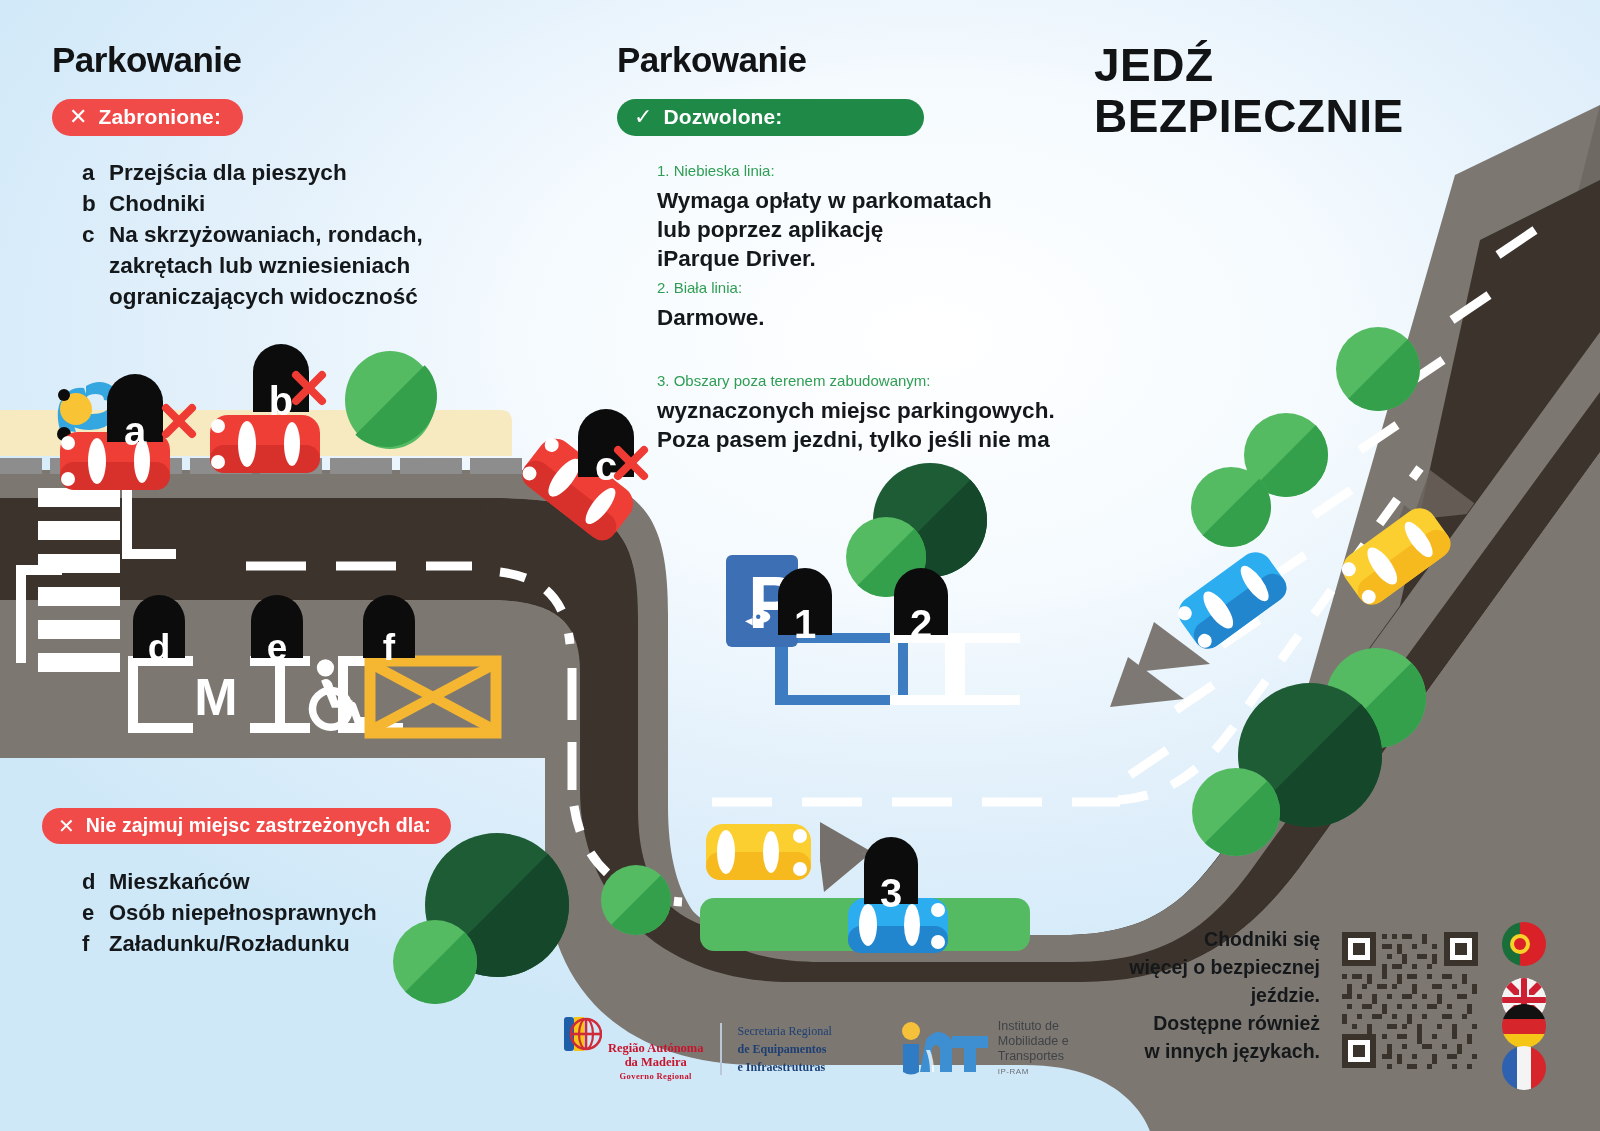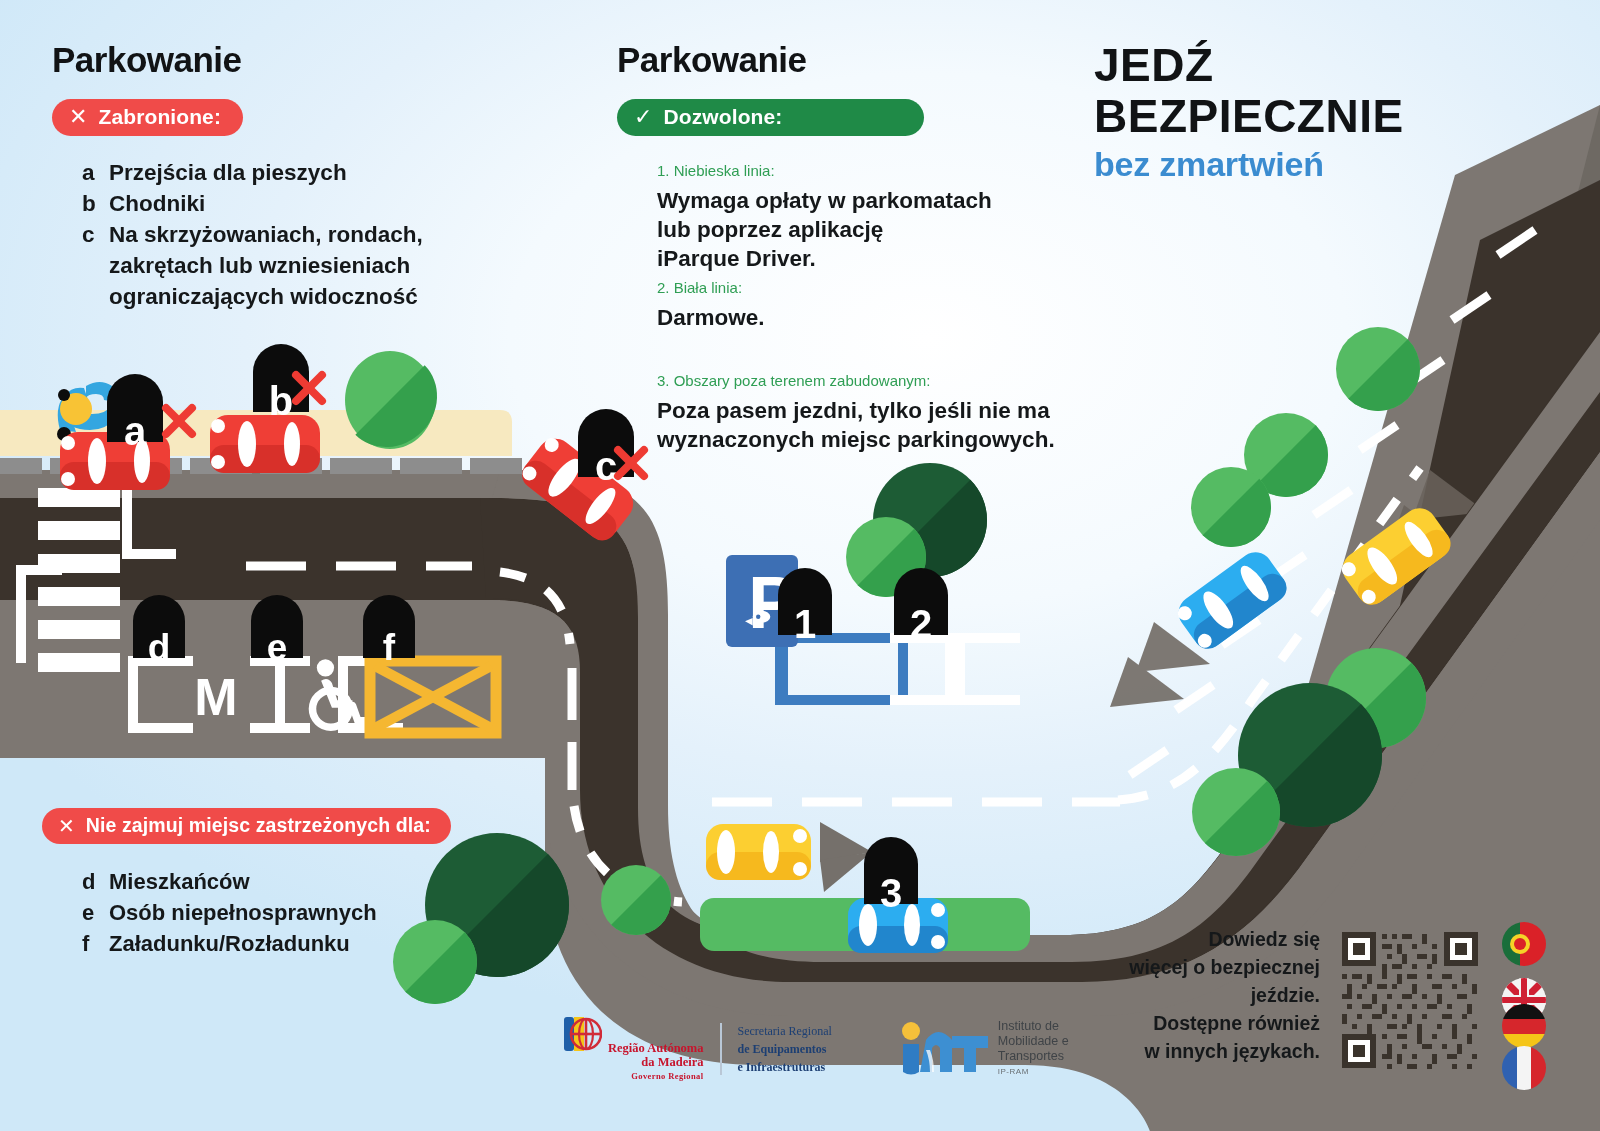--- a/index.html
+++ b/index.html
@@ -50,21 +50,21 @@
     font-size:34px;font-weight:700;color:#3b8cd0;line-height:45px;letter-spacing:-0.2px;
   }
 
   .qr-text{
     font-size:19.5px;font-weight:700;color:#15181a;line-height:28px;text-align:right;
   }
 
   
   .logo-txt-1{font-family:"Liberation Serif","DejaVu Serif",serif;font-size:12px;line-height:18px;color:#1d3f73;}
   .logo-txt-1 b{font-weight:700;}
-  .logo-red{font-family:"Liberation Serif",serif;color:#c7142c;font-weight:700;font-size:12.5px;line-height:14px;text-align:right;}
+  .logo-red{font-family:"Liberation Serif",serif;color:#c7142c;font-weight:700;font-size:12.5px;line-height:14px;text-align:center;}
   .logo-red .sm{font-size:8.5px;letter-spacing:.4px;}
   .imt-txt{font-size:12.5px;line-height:15px;color:#3f4347;}
   .imt-txt .tiny{font-size:8px;color:#6a7074;letter-spacing:.5px;}
   .div-line{width:2px;background:#b9c7d6;}
 </style>
 </head>
 <body>
 
 <div id="poster">
 
@@ -692,33 +692,32 @@
         <span>Biała linia:</span>
       </div>
       <div class="num-body">Darmowe.</div>
     </div>
 
     <div style="margin-top:34px;margin-left:40px;">
       <div class="num-head">
         <span class="n">3.</span>
         <span>Obszary poza terenem zabudowanym:</span>
       </div>
+      <div class="num-body">wyznaczonych miejsc parkingowych.</div>
       <div class="num-body">Poza pasem jezdni, tylko jeśli nie ma</div>
-      <div class="num-body">wyznaczonych miejsc parkingowych.</div>
     </div>
   </div>
 
   <div class="abs" style="left:1094px;top:40px;">
     <div class="big-head">JEDŹ</div>
     <div class="big-head">BEZPIECZNIE</div>
-    <div class="sub-head">bez zmartwień</div>
   </div>
 
   <div class="abs qr-text" style="left:1100px;top:925px;width:220px;">
-    <div>Dowiedz się</div>
+    <div>Chodniki się</div>
     <div>więcej o bezpiecznej</div>
     <div>jeździe.</div>
     <div>Dostępne również</div>
     <div>w innych językach.</div>
   </div>
 
   <div class="abs" style="left:562px;top:1015px;display:flex;align-items:center;gap:16px;">
 
     <div style="display:flex;align-items:flex-start;gap:6px;">
       <svg width="40" height="52" viewBox="0 0 40 52">

